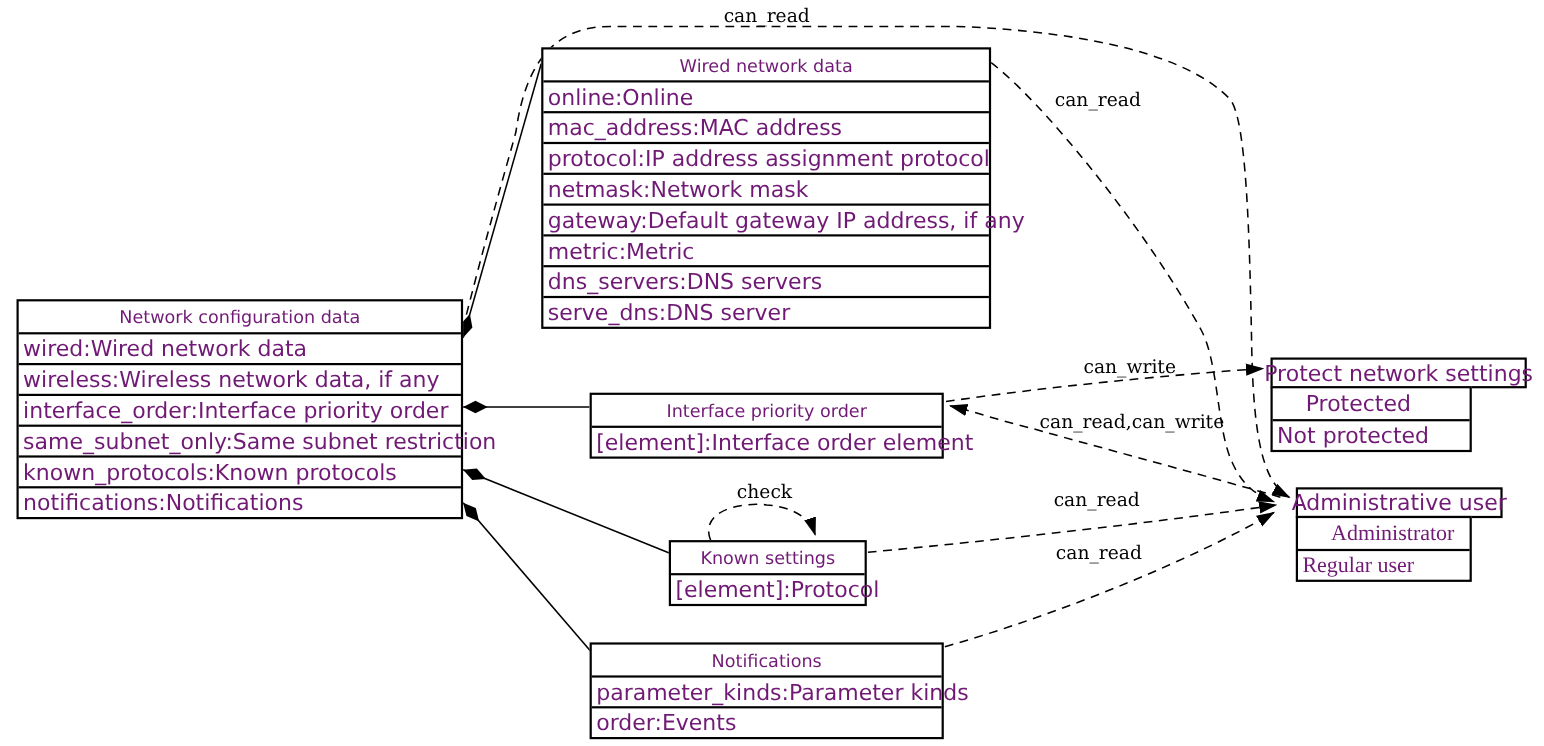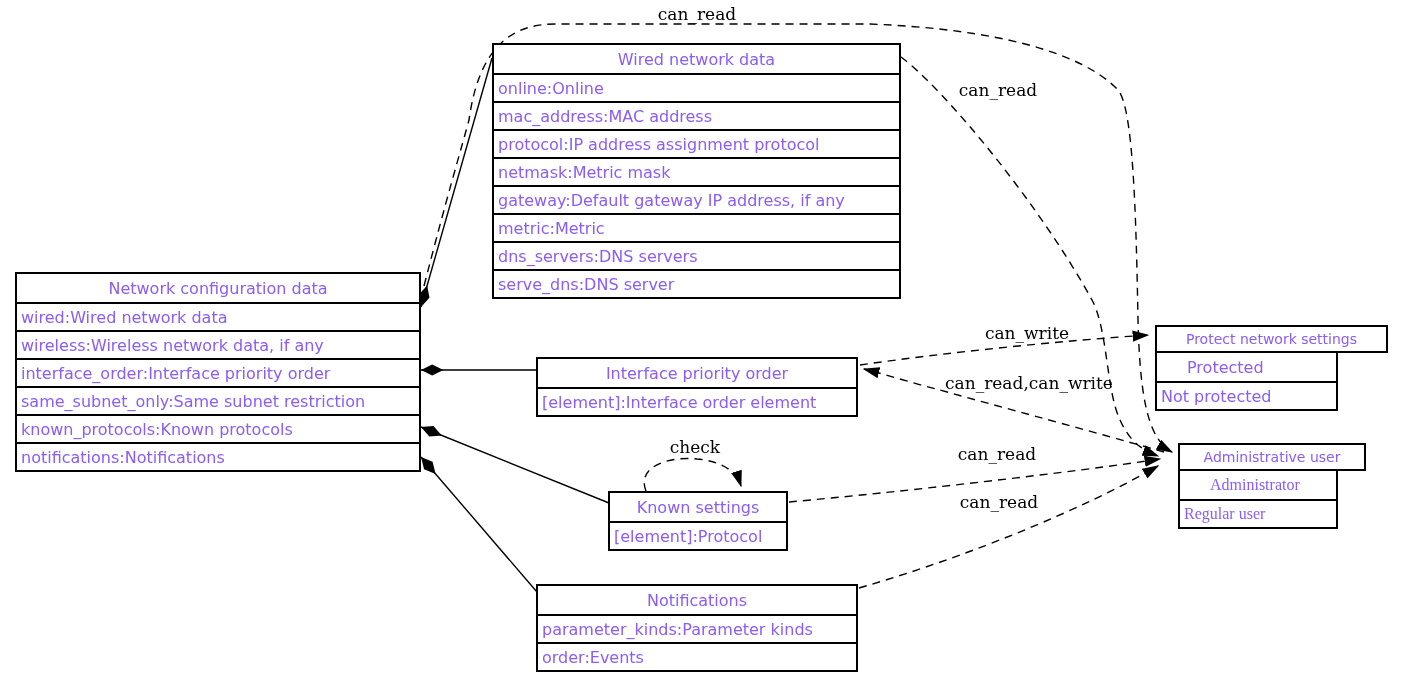--- a/index.html
+++ b/index.html
@@ -1,27 +1,27 @@
 <!DOCTYPE html>
 <html><head>
 <meta charset="utf-8">
 <style>
   html,body{margin:0;padding:0;background:#ffffff;}
   #canvas{position:relative;width:1404px;height:678px;background:#ffffff;
-          font-family:"DejaVu Sans","Liberation Sans",sans-serif;color:#8b5cf6;}
+          font-family:"DejaVu Sans","Liberation Sans",sans-serif;color:#701a75;}
   svg.edges{position:absolute;left:0;top:0;width:1404px;height:678px;pointer-events:none;}
   .uml-box{position:absolute;background:#ffffff;border:2px solid #000;box-sizing:border-box;}
   .uml-title{height:28px;display:flex;align-items:center;justify-content:center;
              font-size:16px;white-space:nowrap;box-sizing:border-box;}
   .uml-row{height:28px;display:flex;align-items:center;justify-content:flex-start;
-           padding-left:4px;font-size:16px;white-space:nowrap;border-top:2px solid #000;
+           padding-left:4px;font-size:20px;white-space:nowrap;border-top:2px solid #000;
            box-sizing:border-box;}
   .enum-hdr{position:absolute;background:#fff;border:2px solid #000;box-sizing:border-box;
             height:28px;display:flex;align-items:center;justify-content:center;
-            font-size:14px;white-space:nowrap;}
+            font-size:20px;white-space:nowrap;}
   .enum-rows{position:absolute;background:#fff;border:2px solid #000;box-sizing:border-box;}
   .enum-rows .uml-row:first-child{border-top:none;padding-left:30px;}
   text.edge-label{font-family:"DejaVu Serif","Liberation Serif",serif;font-size:17px;fill:#000;}
 </style>
 </head>
 <body>
 
 <div id="canvas">
 
   <svg class="edges" viewBox="0 0 1404 678">
@@ -64,21 +64,21 @@
     <div class="uml-row">same_subnet_only:Same subnet restriction</div>
     <div class="uml-row">known_protocols:Known protocols</div>
     <div class="uml-row">notifications:Notifications</div>
   </div>
 
   <div class="uml-box" style="left:492px;top:43px;width:409px;">
     <div class="uml-title">Wired network data</div>
     <div class="uml-row">online:Online</div>
     <div class="uml-row">mac_address:MAC address</div>
     <div class="uml-row">protocol:IP address assignment protocol</div>
-    <div class="uml-row">netmask:Metric mask</div>
+    <div class="uml-row">netmask:Network mask</div>
     <div class="uml-row">gateway:Default gateway IP address, if any</div>
     <div class="uml-row">metric:Metric</div>
     <div class="uml-row">dns_servers:DNS servers</div>
     <div class="uml-row">serve_dns:DNS server</div>
   </div>
 
   <div class="uml-box" style="left:536px;top:357px;width:322px;">
     <div class="uml-title">Interface priority order</div>
     <div class="uml-row">[element]:Interface order element</div>
   </div>

